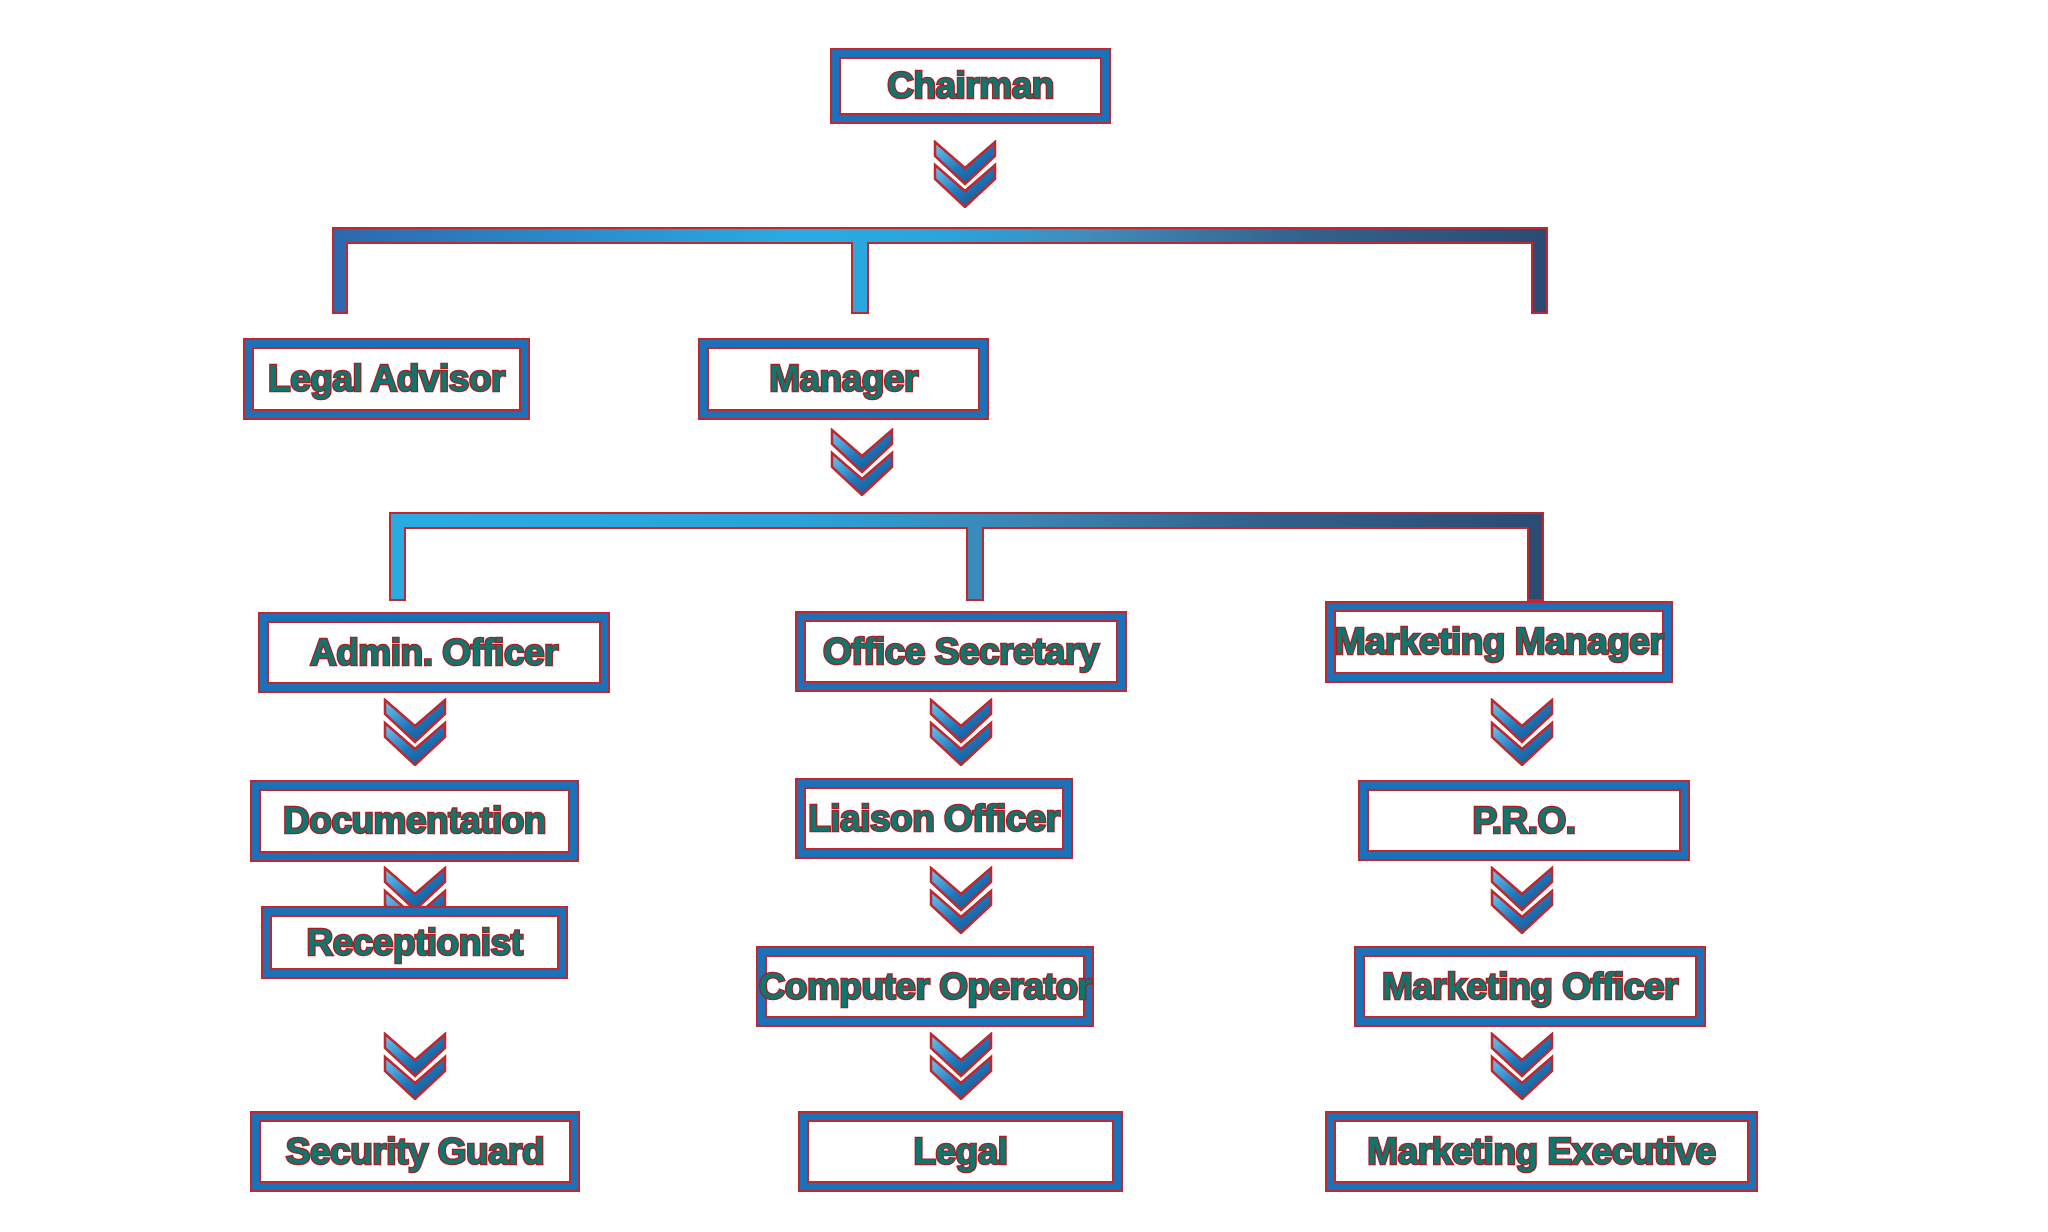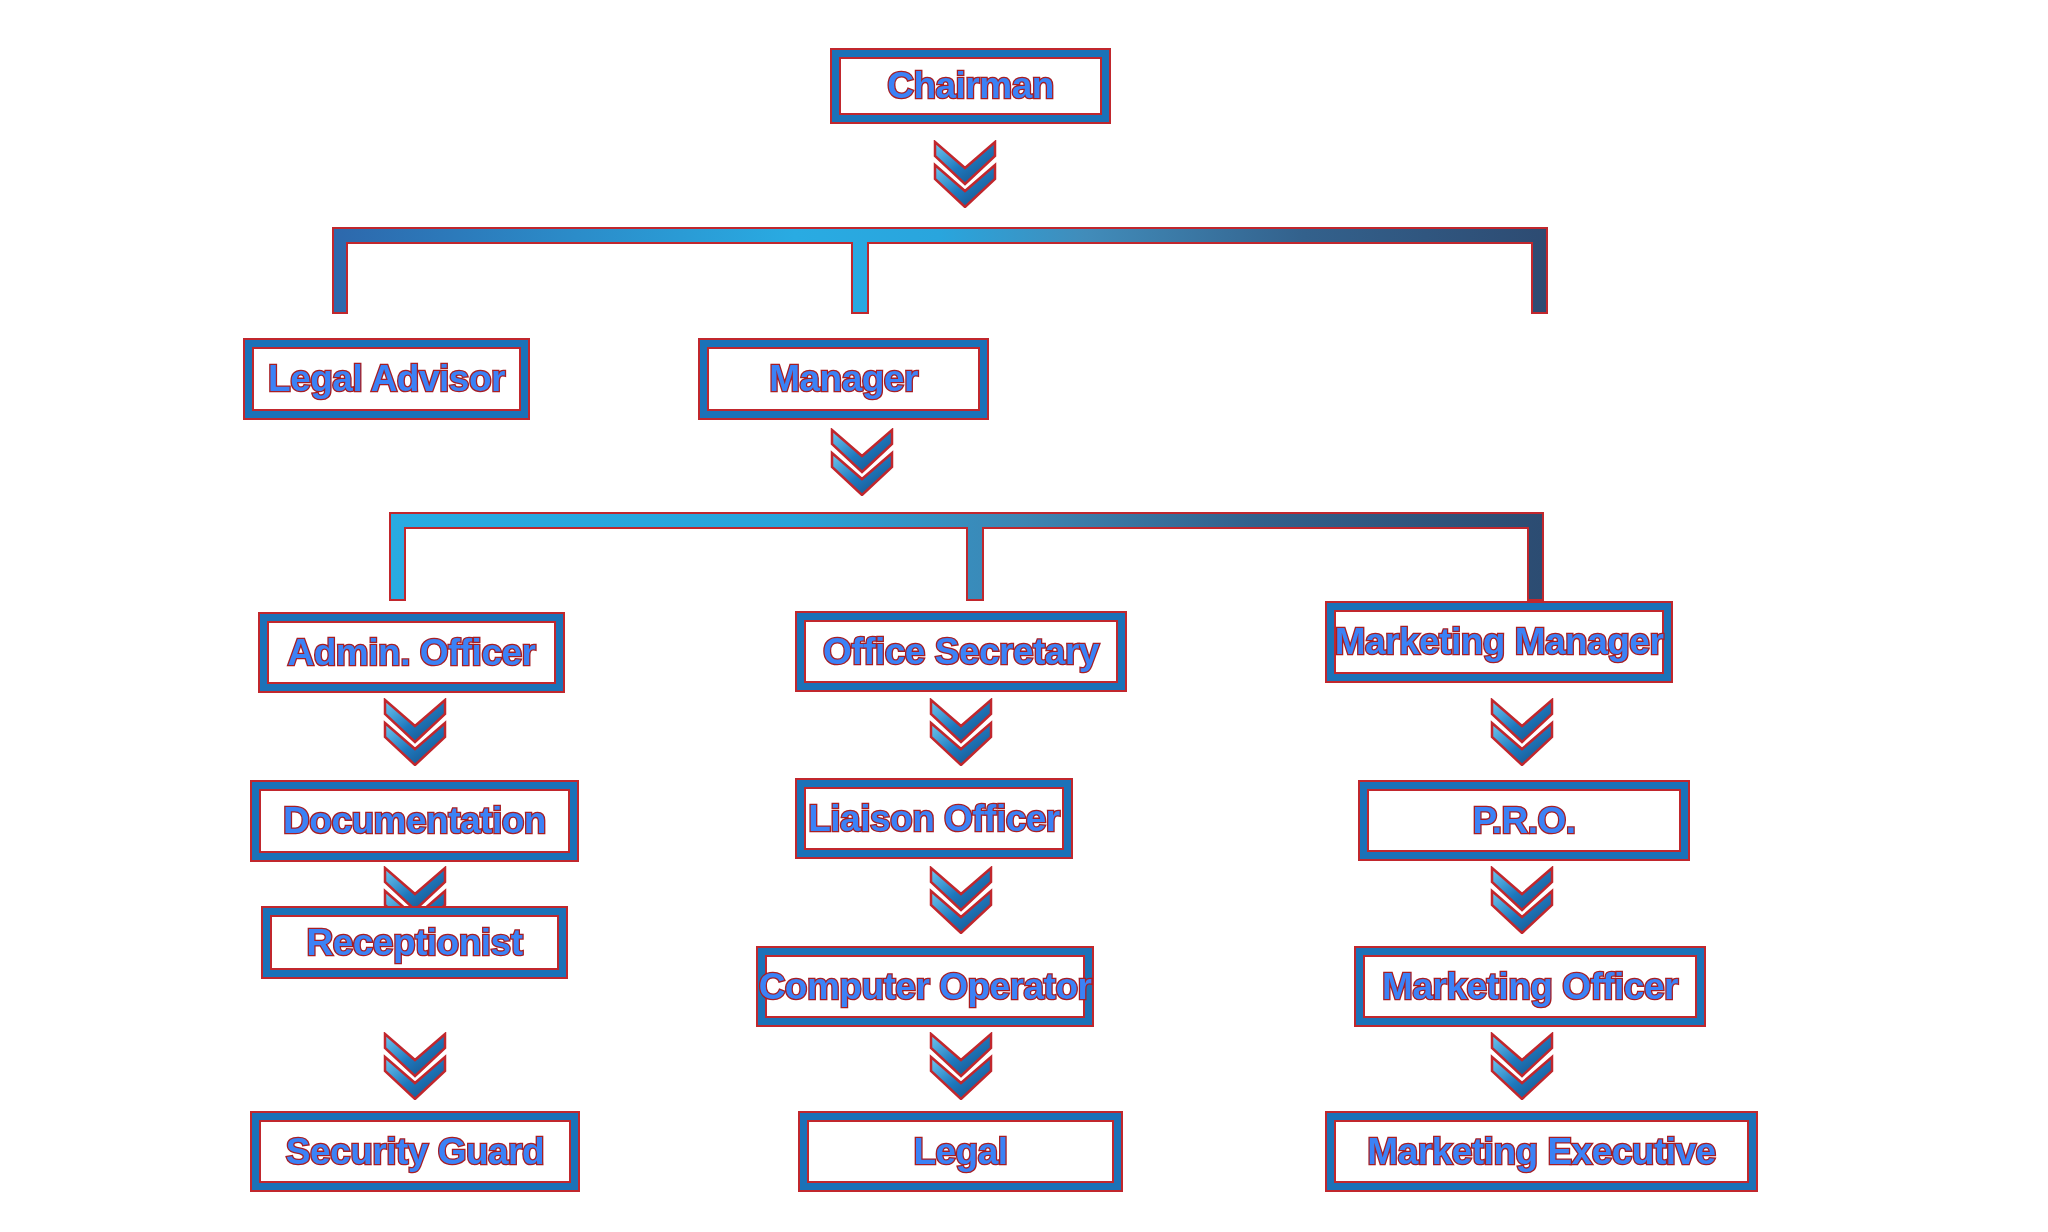--- a/index.html
+++ b/index.html
@@ -13,21 +13,21 @@
   .node{
     position:absolute;
     background:#ffffff;
     border:7px solid #1b72b8;
     box-shadow:0 0 0 2px #c1272d, inset 0 0 0 2px #c1272d;
     display:flex;align-items:center;justify-content:center;
     box-sizing:border-box;
     font-weight:bold;
     font-size:37px;
     letter-spacing:-0.5px;
-    color:#3b82f6;
+    color:#0f766e;
     -webkit-text-stroke:2.6px #a81d22;
     paint-order:stroke fill;
     white-space:nowrap;
   }
   svg.arrow{position:absolute;width:64px;height:68px;}
   svg.connectors{position:absolute;left:0;top:0;}
 </style>
 </head>
 <body>
 
@@ -69,21 +69,21 @@
   </svg>
 
   <div class="node" style="left:700px;top:340px;width:287px;height:78px">Manager</div>
   <div class="node" style="left:245px;top:340px;width:283px;height:78px">Legal Advisor</div>
 
   <svg class="arrow" style="left:830px;top:428px" viewBox="0 0 64 68">
     <polygon points="2,2 32,28 62,2 62,16 32,44 2,16" fill="url(#arrowGrad)" stroke="#c1272d" stroke-width="2.5"></polygon>
     <polygon points="2,25 32,51 62,25 62,39 32,67 2,39" fill="url(#arrowGrad)" stroke="#c1272d" stroke-width="2.5"></polygon>
   </svg>
 
-  <div class="node" style="left:260px;top:614px;width:303px;height:77px">Admin. Officer</div>
+  <div class="node" style="left:260px;top:614px;width:348px;height:77px">Admin. Officer</div>
   <div class="node" style="left:797px;top:613px;width:328px;height:77px">Office Secretary</div>
   <div class="node" style="left:1327px;top:603px;width:344px;height:78px">Marketing Manager</div>
 
   <svg class="arrow" style="left:383px;top:698px" viewBox="0 0 64 68">
     <polygon points="2,2 32,28 62,2 62,16 32,44 2,16" fill="url(#arrowGrad)" stroke="#c1272d" stroke-width="2.5"></polygon>
     <polygon points="2,25 32,51 62,25 62,39 32,67 2,39" fill="url(#arrowGrad)" stroke="#c1272d" stroke-width="2.5"></polygon>
   </svg>
   <svg class="arrow" style="left:929px;top:698px" viewBox="0 0 64 68">
     <polygon points="2,2 32,28 62,2 62,16 32,44 2,16" fill="url(#arrowGrad)" stroke="#c1272d" stroke-width="2.5"></polygon>
     <polygon points="2,25 32,51 62,25 62,39 32,67 2,39" fill="url(#arrowGrad)" stroke="#c1272d" stroke-width="2.5"></polygon>

